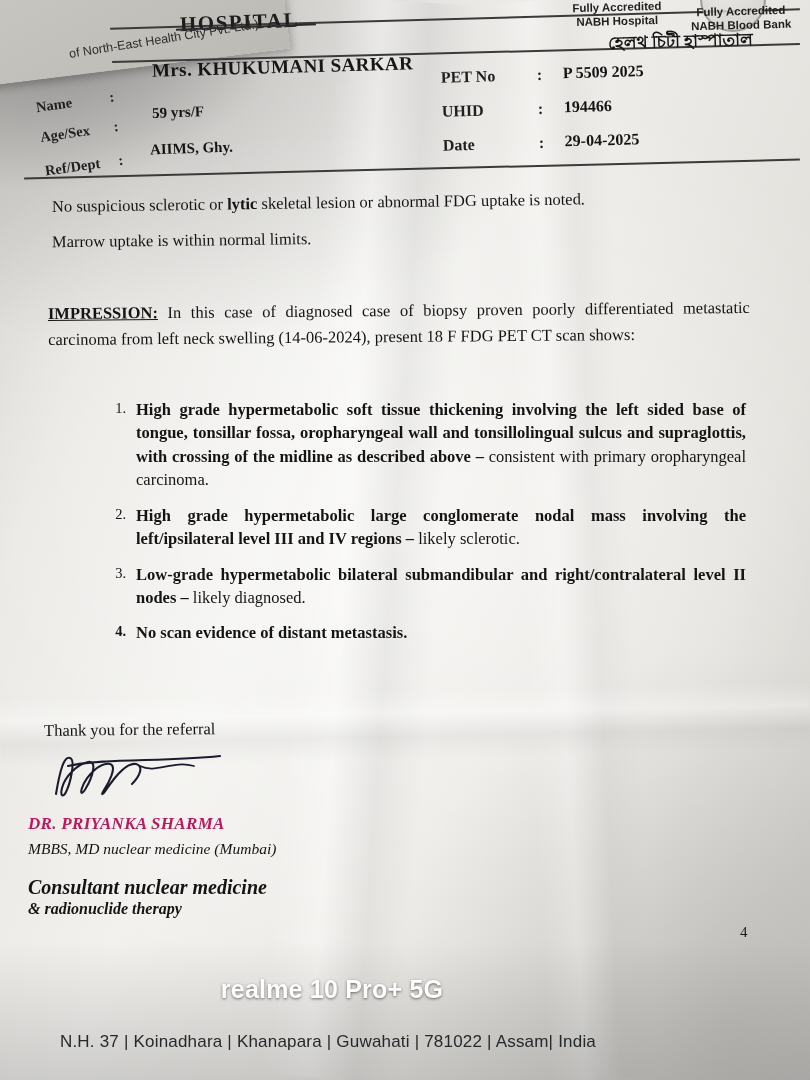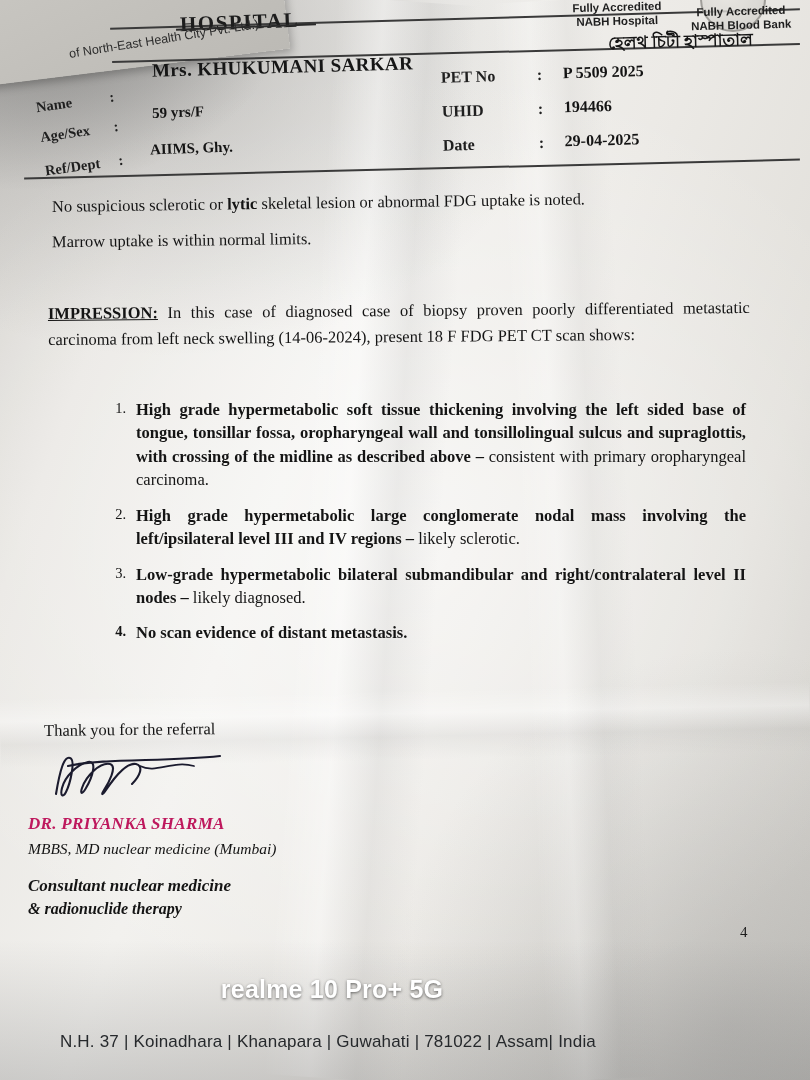--- a/index.html
+++ b/index.html
@@ -208,21 +208,21 @@
   .docqual {
     position: absolute;
     left: 28px; top: 664px;
     font-size: 15.5px;
     font-style: italic;
     color: #141414;
   }
   .docrole1 {
     position: absolute;
     left: 28px; top: 700px;
-    font-size: 17px;
+    font-size: 20px;
     font-style: italic;
     font-weight: 700;
     color: #141414;
   }
   .docrole2 {
     position: absolute;
     left: 28px; top: 724px;
     font-size: 16px;
     font-style: italic;
     font-weight: 700;

